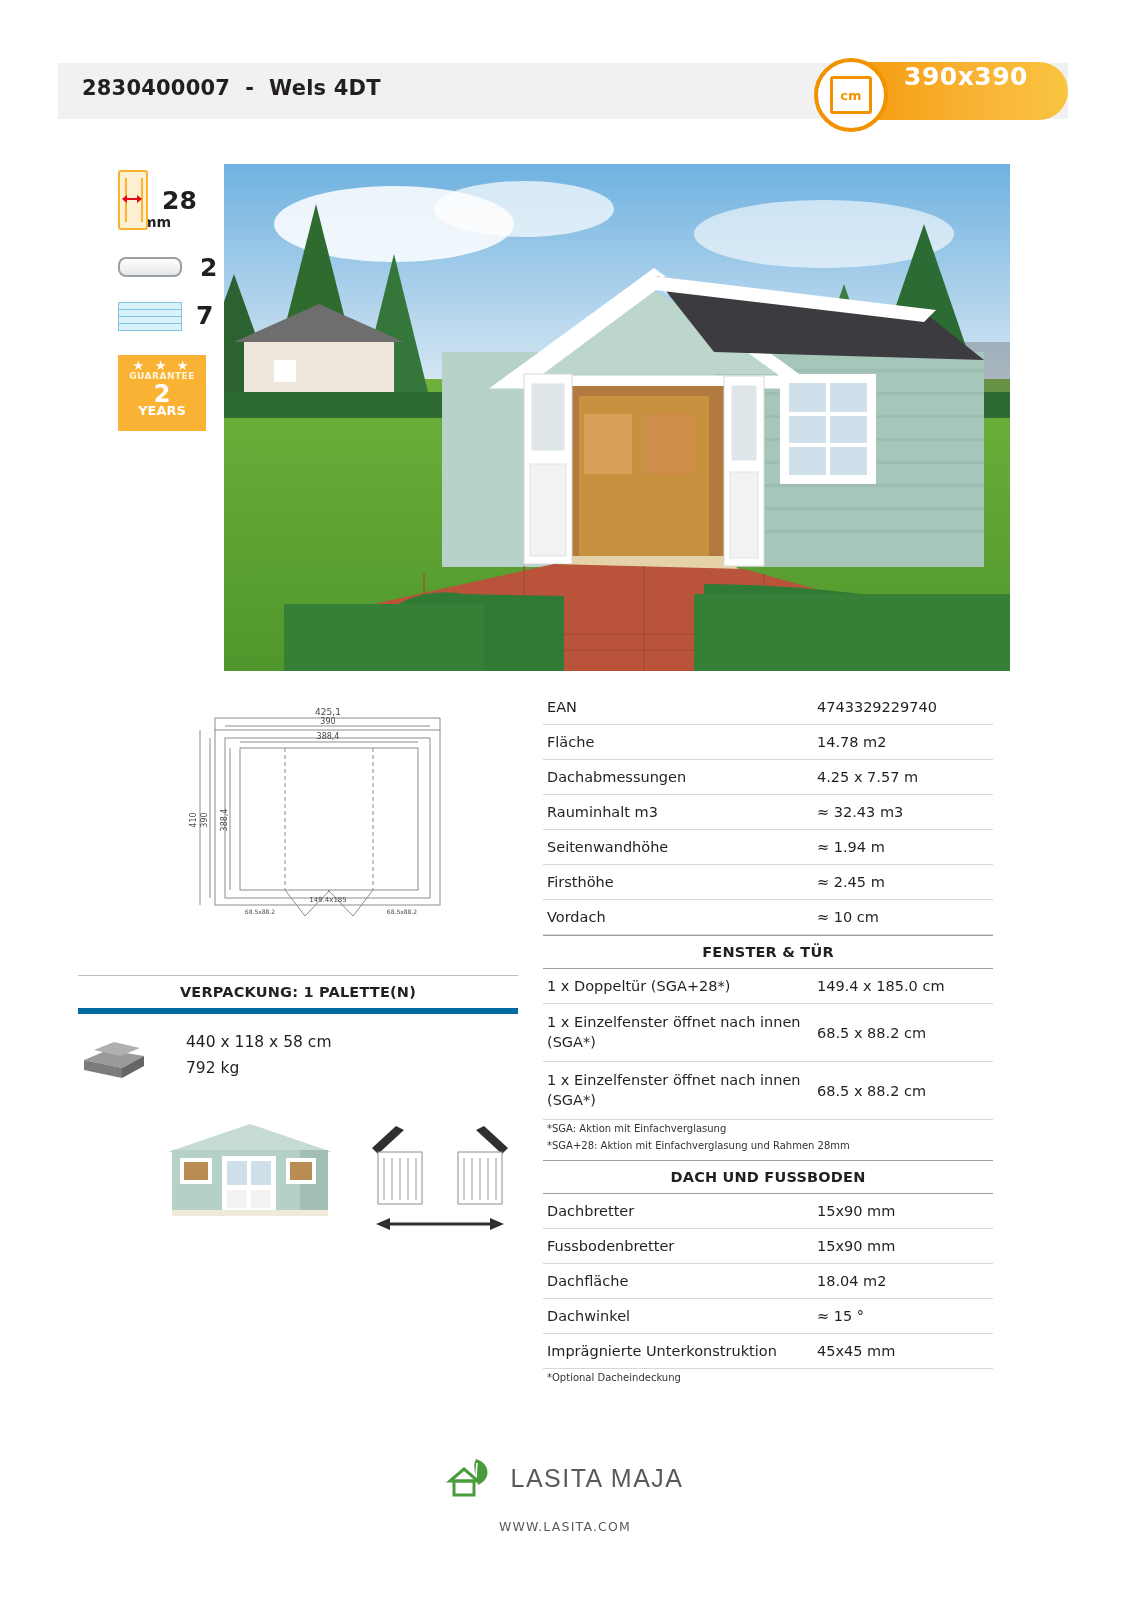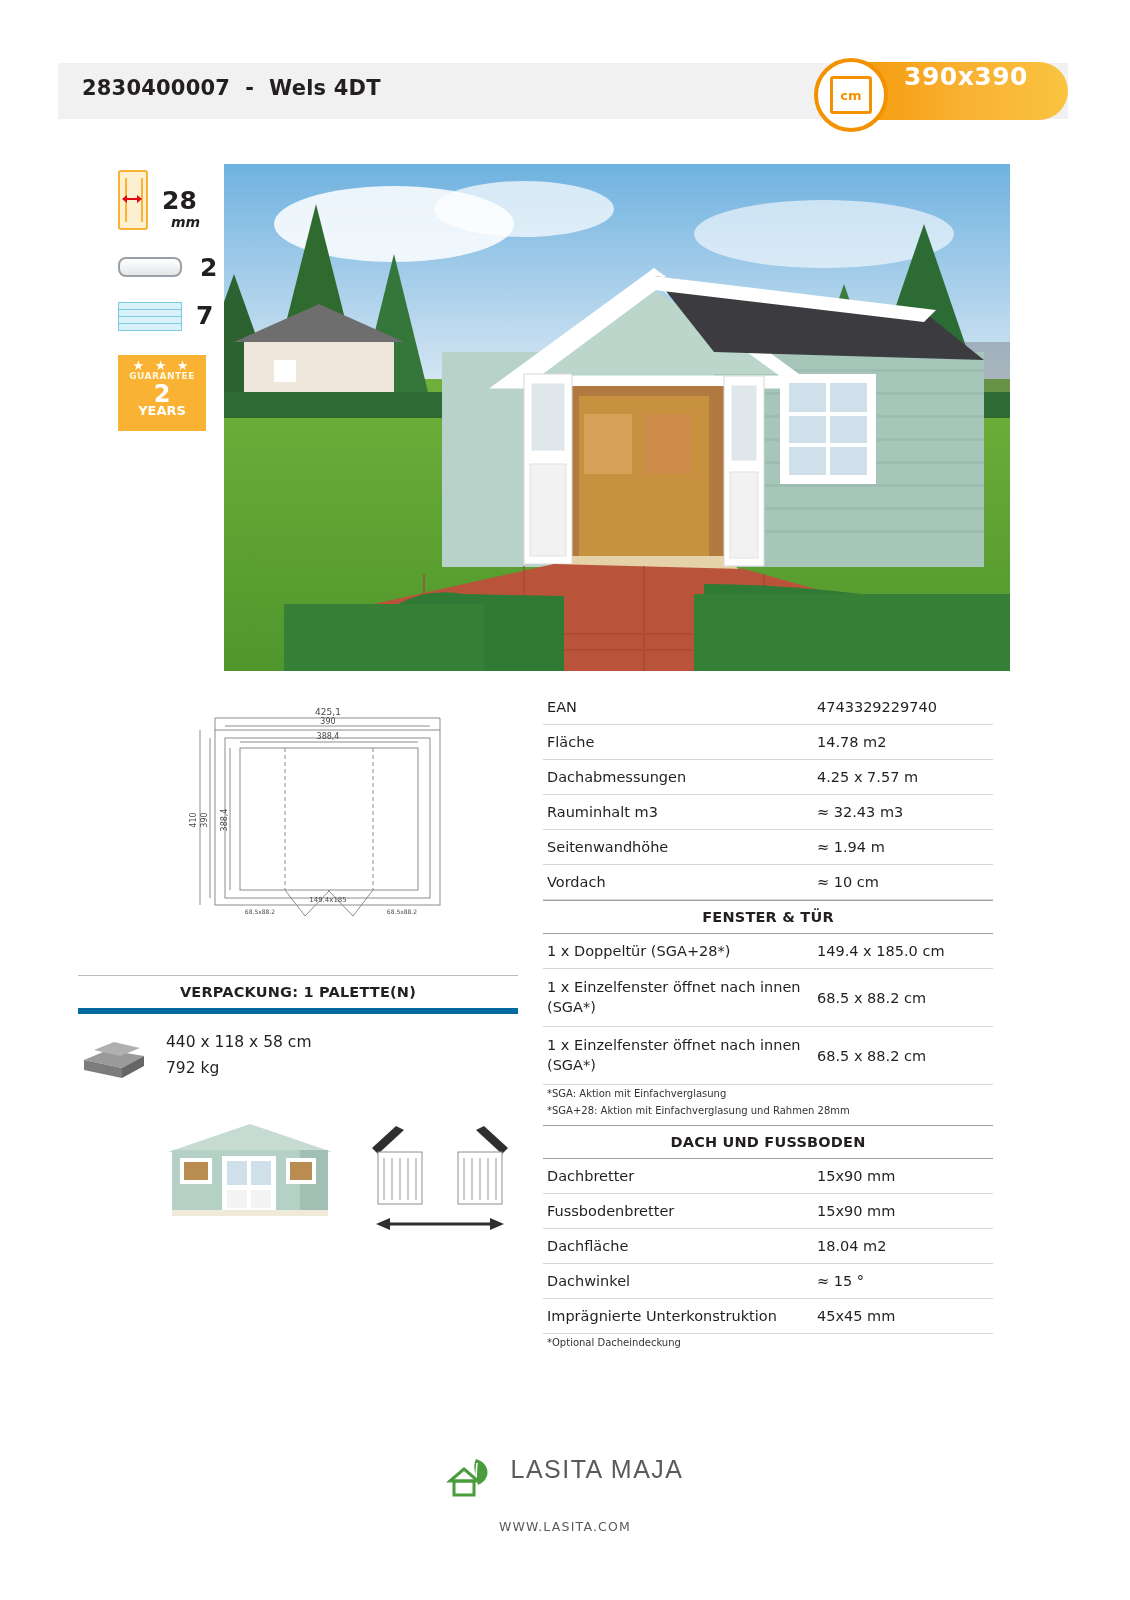--- a/index.html
+++ b/index.html
@@ -68,21 +68,21 @@
   
   .plan{position:absolute;left:130px;top:690px;width:380px;height:250px;}
 
   
   .pack-box{position:absolute;left:78px;top:975px;width:440px;}
   .pack-title{
     border-top:1px solid #bdbdbd;border-bottom:6px solid #0369a1;
     text-align:center;font-size:14.5px;font-weight:bold;padding:8px 0;letter-spacing:.2px;
   }
   .pack-body{display:flex;align-items:center;margin-top:16px;}
-  .pack-text{margin-left:16px;font-size:15.5px;line-height:1.65;}
+  .pack-text{margin-left:36px;font-size:15.5px;line-height:1.65;}
 
   
   .mini-front{position:absolute;left:150px;top:1110px;width:200px;height:110px;}
   .mini-open{position:absolute;left:370px;top:1120px;width:140px;height:120px;}
 
   
   .tables{position:absolute;left:543px;top:690px;width:450px;font-size:14.5px;}
   table{border-collapse:collapse;width:100%;}
   td{padding:9px 4px;vertical-align:middle;}
   .row-line td{border-bottom:1px solid #d7d7d7;}
@@ -90,21 +90,21 @@
   .v{color:#231f20;}
   .section-head td{
     text-align:center;font-weight:bold;border-top:1px solid #9e9e9e;border-bottom:1px solid #9e9e9e;
     padding:8px 0;letter-spacing:.2px;
   }
   .note td{font-size:10px;color:#333;padding:3px 4px 3px 4px;border:none;margin-top:8px;}
   .two-line{line-height:1.35;}
 
   
   .footer{position:absolute;left:0;top:1455px;width:1130px;text-align:center;}
-  .logo-wrap{display:inline-flex;gap:10px;}
+  .logo-wrap{display:inline-flex;align-items:center;gap:10px;}
   .logo-text{font-size:25px;color:#5a5a5a;letter-spacing:1.5px;font-family:"Liberation Sans",sans-serif;}
   .footer-url{margin-top:14px;font-size:12.5px;color:#5a5a5a;letter-spacing:1.2px;}
 </style>
 </head>
 <body>
 
 <div class="page">
 
   <div class="header-bar"></div>
   <div class="header-title">
@@ -122,21 +122,21 @@
 
   <div class="spec-icons">
     <div class="spec-row">
       <div class="wall-icon">
           <div class="arrow-h"></div>
         </div>
       <div style="margin-left:14px;display:flex;align-items:flex-end;">
         <span class="spec-val">28</span>
       </div>
     </div>
-    <div style="margin-left:51px;margin-top:-16px;font-style:italic;">
+    <div style="margin-left:22px;margin-top:-16px;">
       <span class="spec-unit">mm</span>
     </div>
 
     <div class="spec-row" style="height:48px;margin-top:12px;">
       <div class="glaze-icon"></div>
       <span class="spec-val" style="margin-left:18px;">2</span>
     </div>
 
     <div class="spec-row" style="height:48px;">
       <div class="bricks-icon">
@@ -369,20 +369,24 @@
       </tr>
       <tr class="row-line">
         <td class="k">Rauminhalt m3</td>
         <td class="v">≈ 32.43 m3</td>
       </tr>
       <tr class="row-line">
         <td class="k">Seitenwandhöhe</td>
         <td class="v">≈ 1.94 m</td>
       </tr>
       <tr class="row-line">
+        <td class="k">Firsthöhe</td>
+        <td class="v">≈ 2.45 m</td>
+      </tr>
+      <tr class="row-line">
         <td class="k">Vordach</td>
         <td class="v">≈ 10 cm</td>
       </tr>
     </tbody>
       </table>
 
     <table>
       <tbody>
           <tr class="section-head">
         <td colspan="2">FENSTER &amp; TÜR</td>

